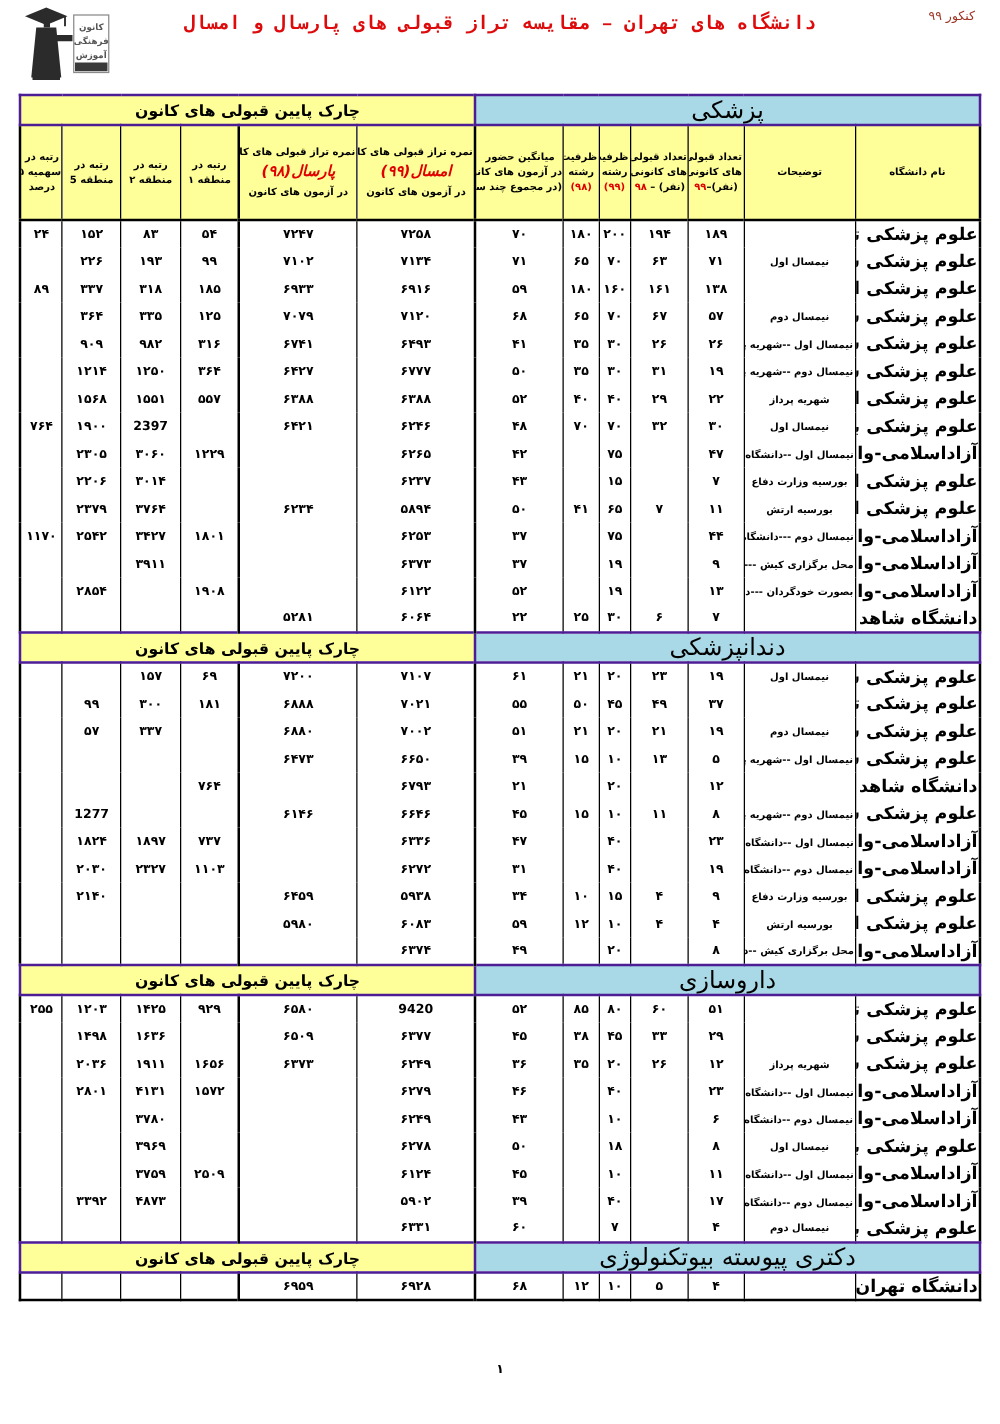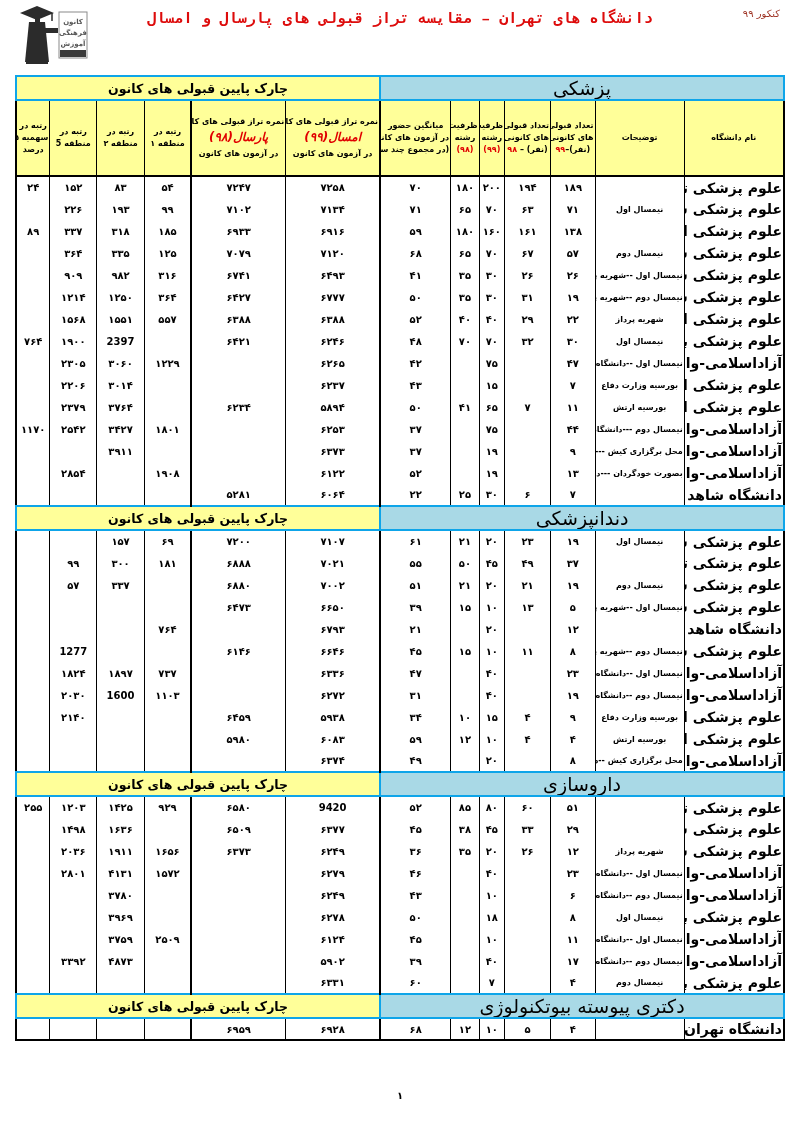--- a/index.html
+++ b/index.html
@@ -23,21 +23,21 @@
   
   .table-wrap{position:absolute;top:75px;left:15px;width:770px;}
   table{width:770px;border-collapse:collapse;table-layout:fixed;direction:rtl;border:2px solid #000;}
   td,th{padding:0 1px;overflow:hidden;}
   col.co-name{width:13%} col.co-notes{width:11.6%} col.co-qty99{width:5.8%}
   col.co-qty98{width:6%}  col.co-cap99{width:3.3%}  col.co-cap98{width:3.7%}
   col.co-avg{width:9.2%}  col.co-t99{width:12.3%}   col.co-t98{width:12.3%}
   col.co-m1{width:6.1%}   col.co-m2{width:6.2%}     col.co-m3{width:6.1%}
   col.co-q5{width:4.4%}
 
-  tr.band td{border:2px solid #0ea5e9;height:18px;text-align:center;vertical-align:middle;}
+  tr.band td{border:2px solid #4c1d95;height:18px;text-align:center;vertical-align:middle;}
   td.band-blue{background:var(--band-blue);font-size:19px;font-weight:normal;}
   td.band-yellow{background:var(--band-yellow);font-size:12.5px;font-weight:bold;border-left:2px solid #000;}
 
   tr.hdr th{border:1px solid #000;border-bottom:2px solid #000;background:var(--band-yellow);
             height:76px;vertical-align:middle;text-align:center;font-weight:bold;}
   .hline{font-size:8px;line-height:1.5;white-space:nowrap;}
   .hline.big{font-size:12px;line-height:1.6;font-style:italic;}
   .hred{color:var(--header-red);}
 
   td.cell{border-right:1px solid #000;border-left:1px solid #000;border-top:0;border-bottom:0;
@@ -497,21 +497,21 @@
             <td class="cell c-name">آزاداسلامی-واحدپزشکی تهران</td>
             <td class="cell c-notes">نیمسال دوم --دانشگاه آزاد</td>
             <td class="cell c-qty99">۱۹</td>
             <td class="cell c-qty98"></td>
             <td class="cell c-cap99">۴۰</td>
             <td class="cell c-cap98"></td>
             <td class="cell c-avg">۳۱</td>
             <td class="cell c-t99 div-a">۶۲۷۲</td>
             <td class="cell c-t98"></td>
             <td class="cell c-m1 div-b">۱۱۰۳</td>
-            <td class="cell c-m2">1600</td>
+            <td class="cell c-m2">۲۳۲۷</td>
             <td class="cell c-m3">۲۰۳۰</td>
             <td class="cell c-q5"></td>
           </tr>
           <tr>
             <td class="cell c-name">علوم پزشکی ارتش تهران</td>
             <td class="cell c-notes">بورسیه وزارت دفاع</td>
             <td class="cell c-qty99">۹</td>
             <td class="cell c-qty98">۴</td>
             <td class="cell c-cap99">۱۵</td>
             <td class="cell c-cap98">۱۰</td>

